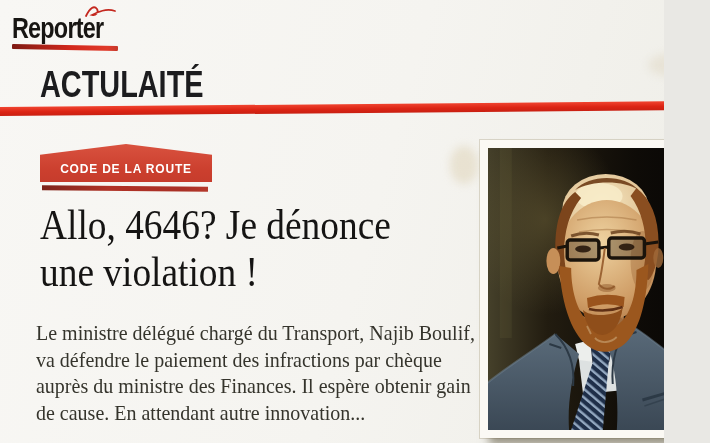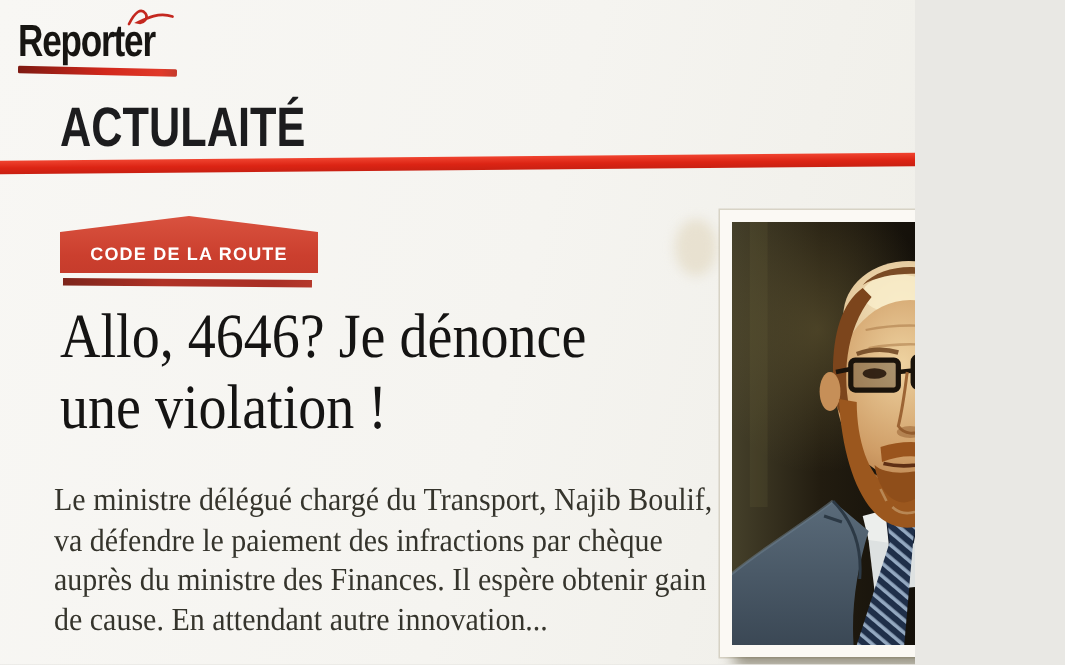--- a/index.html
+++ b/index.html
@@ -1,17 +1,17 @@
 <!DOCTYPE html>
 <html><head>
 <meta charset="utf-8">
 <style>
   html,body{margin:0;padding:0;background:#e9e8e4;}
   .page{
-    position:relative;width:610px;height:443px;overflow:hidden;
+    position:relative;width:664px;height:443px;overflow:hidden;
     background:linear-gradient(105deg,#f8f7f4 0%,#f5f4f0 55%,#efeee8 100%);
     font-family:"Liberation Sans",sans-serif;
   }
   
   .logo{position:absolute;left:12px;top:13px;
     font-weight:700;font-size:30px;letter-spacing:-1px;color:#171512;
     transform:scaleX(.78);transform-origin:left top;line-height:1;}
   .logo-underline{position:absolute;left:12px;top:45px;width:106px;height:4.5px;
     background:linear-gradient(90deg,#7e1a12,#d2281c 55%,#e03a2a 90%,#c53a2c);
     transform:rotate(1.2deg);border-radius:1px;}

